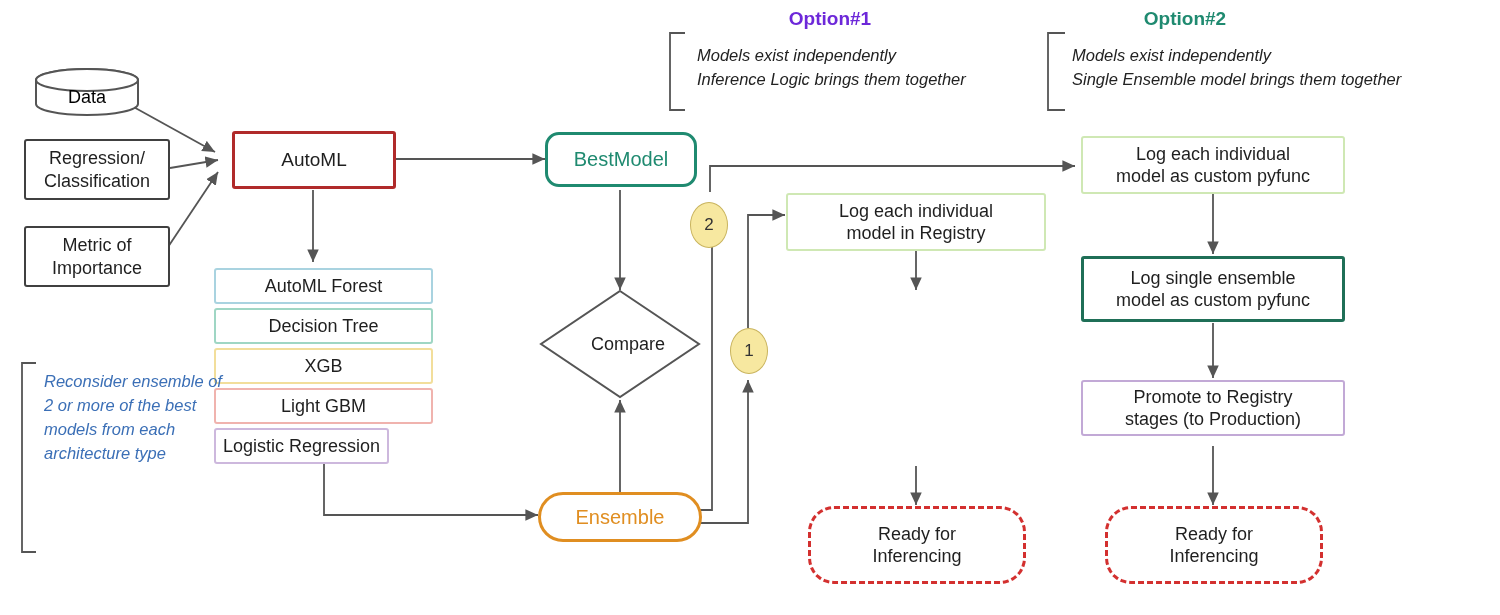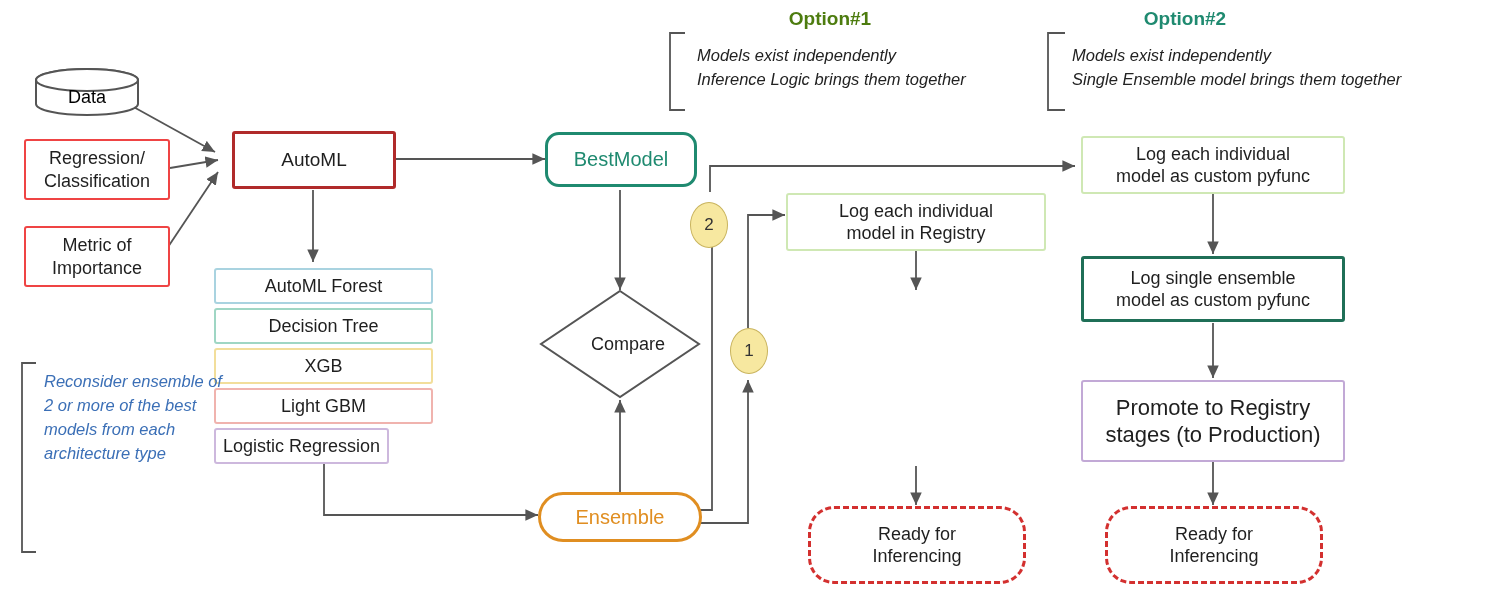--- a/index.html
+++ b/index.html
@@ -30,21 +30,21 @@
     box-sizing: border-box;
     display: flex;
     align-items: center;
     justify-content: center;
     text-align: center;
     line-height: 1.25;
     color: #1f1f1f;
     background: #ffffff;
   }
   .rect {
-    border: 2px solid #ef4444;
+    border: 2px solid #404040;
     border-radius: 3px;
   }
   .thick {
     border-width: 3px;
   }
   .rounded {
     border-radius: 14px;
   }
   .pill {
     border-radius: 26px;
@@ -183,40 +183,40 @@
     <span class="diamond-text">Compare</span>
   </div>
 
   <div class="node rect thick pill" style="left:538px; top:492px; width:164px; height:50px; border-color:#e08e21; color:#e08e21; font-size:20px;">Ensemble</div>
 
   <div class="badge" style="left:730px; top:328px;">1</div>
   <div class="badge" style="left:690px; top:202px;">2</div>
 
   <div class="sidenote" style="left:44px; top:370px; width:180px;">Reconsider ensemble of 2 or more of the best models from each architecture type</div>
 
-  <div class="heading" style="left:700px; top:8px; width:260px; color:#4d7c0f;">Option#1</div>
+  <div class="heading" style="left:700px; top:8px; width:260px; color:#6d28d9;">Option#1</div>
   <div class="note" style="left:697px; top:44px; width:340px;">Models exist independently</div>
   <div class="note" style="left:697px; top:68px; width:360px;">Inference Logic brings them together</div>
 
   <div class="heading" style="left:1055px; top:8px; width:260px; color:#1f8a70;">Option#2</div>
   <div class="note" style="left:1072px; top:44px; width:400px;">Models exist independently</div>
   <div class="note" style="left:1072px; top:68px; width:420px;">Single Ensemble model brings them together</div>
 
   <div class="node rect" style="left:786px; top:193px; width:260px; height:58px; border-color:#cfe8b4; font-size:18px; white-space:pre-line;">Log each individual
 model in Registry</div>
 
 
   <div class="node rect thick dashed pill" style="left:808px; top:506px; width:218px; height:78px; border-color:#d3302f; font-size:18px; white-space:pre-line;">Ready for
 Inferencing</div>
 
   <div class="node rect" style="left:1081px; top:136px; width:264px; height:58px; border-color:#cfe8b4; font-size:18px; white-space:pre-line;">Log each individual
 model as custom pyfunc</div>
 
   <div class="node rect thick" style="left:1081px; top:256px; width:264px; height:66px; border-color:#1f6f57; font-size:18px; white-space:pre-line;">Log single ensemble
 model as custom pyfunc</div>
 
-  <div class="node rect" style="left:1081px; top:380px; width:264px; height:82px; border-color:#c2a9d6; font-size:22px; white-space:pre-line;">Promote to Registry
+  <div class="node rect" style="left:1081px; top:380px; width:264px; height:56px; border-color:#c2a9d6; font-size:18px; white-space:pre-line;">Promote to Registry
 stages (to Production)</div>
 
   <div class="node rect thick dashed pill" style="left:1105px; top:506px; width:218px; height:78px; border-color:#d3302f; font-size:18px; white-space:pre-line;">Ready for
 Inferencing</div>
 
 </div>
 
 </body></html>

